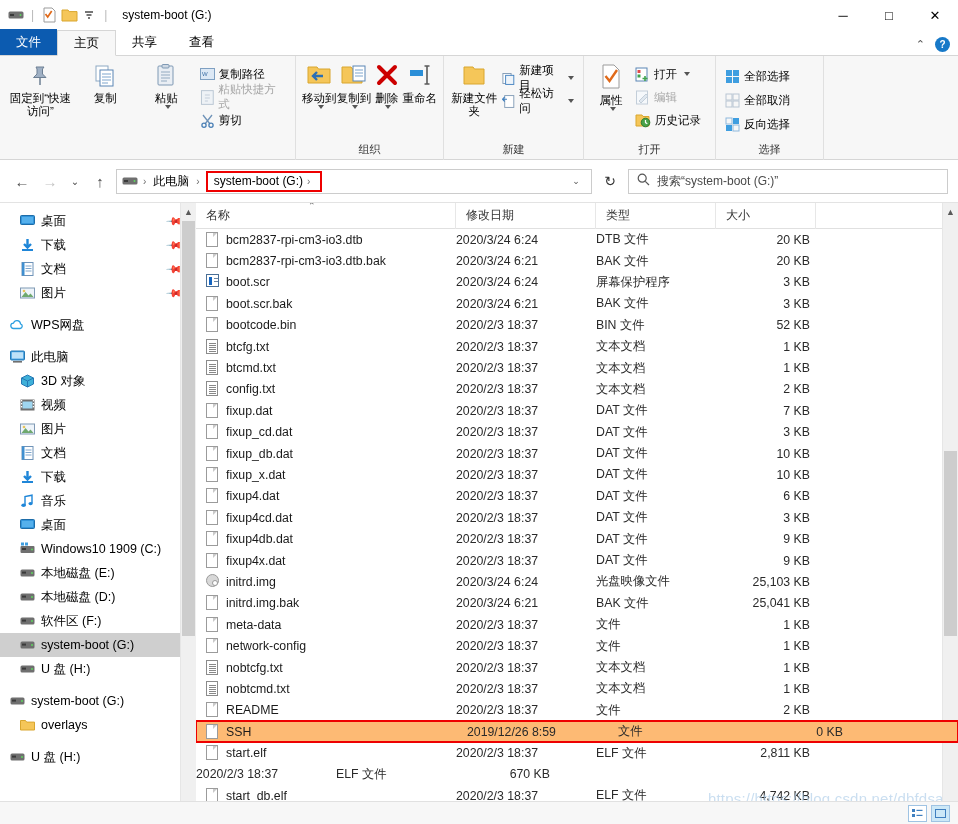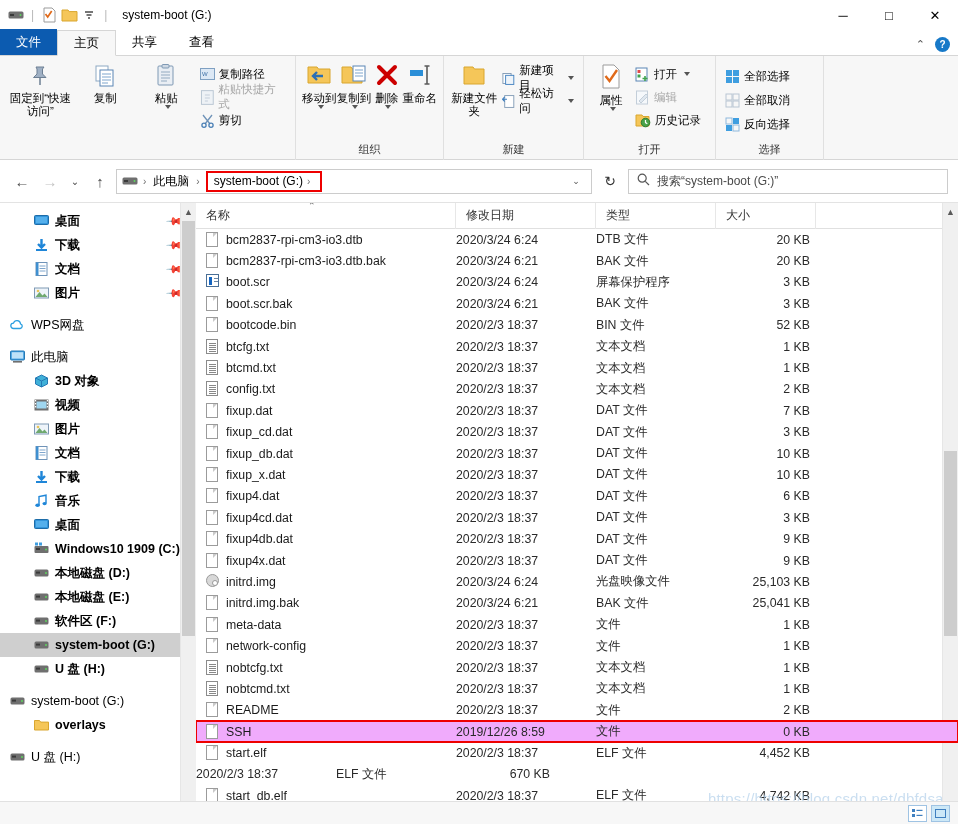--- a/index.html
+++ b/index.html
@@ -78,21 +78,21 @@
   .searchbox .ph { font-size:12px; color:#4a4a4a; }
 
   
   .main { display:flex; height:619px; border-top:1px solid #e3e3e3; }
   .nav { width:196px; position:relative; overflow:hidden; background:#fff; }
   .navlist { padding-top:6px; }
   .navitem { height:24px; display:flex; align-items:center; font-size:12.5px; padding-left:10px;
              gap:6px; position:relative; white-space:nowrap; }
   .navitem.sel { background:#cfcfcf; }
   .navitem .nlbl { color:#000; }
-  .ind1 { padding-left:34px;font-weight:bold; }
+  .ind1 { padding-left:20px; }
   .pin { position:absolute; right:14px; top:6px; color:#8a8a8a; font-size:11px; transform:rotate(45deg); }
   .nav-gap { height:8px; }
 
   .sb { position:absolute; top:0; right:0; width:16px; height:100%; background:#f0f0f0;
         border-left:1px solid #e6e6e6; }
   .sb-arrow { height:17px; display:flex; align-items:center; justify-content:center;
               font-size:9px; color:#5a5a5a; }
   .sb-arrow.bot { position:absolute; bottom:0; left:0; right:0; }
   .sb-thumb { position:absolute; left:1px; right:1px; background:#cdcdcd; }
 
@@ -105,21 +105,21 @@
   .hcell.name { width:260px; }
   .hcell.date { width:140px; }
   .hcell.type { width:120px; }
   .hcell.size { width:100px; }
   .hcell.tail { flex:1; border-right:none; }
   .sortmark { position:absolute; left:112px; top:-2px; font-size:9px; color:#6a6a6a; }
 
   .rows { position:relative; }
   .row { height:21.4px; display:flex; align-items:center; font-size:12.3px; color:#1b1b1b;
          position:relative; }
-  .row.sel { background:#f0abfc; }
+  .row.sel { background:#fdba74;gap:11px; }
   .row.redbox { outline:2px solid #ee0000; outline-offset:-1px; z-index:3; }
   .c-name { width:260px; display:flex; align-items:center; gap:7px; padding-left:10px; }
   .c-date { width:140px; color:#2a2a2a; }
   .c-type { width:120px; color:#2a2a2a; }
   .c-size { width:100px; text-align:right; color:#2a2a2a; padding-right:6px; }
 
   .fi { width:13px; height:16px; position:relative; flex:0 0 13px; }
   .fi-blank { width:12px;height:15px;background:#fff;border:1px solid #9b9b9b; }
   .fi-blank::after { content:""; position:absolute; right:0; top:0; border-width:0 0 4px 4px;
                      border-style:solid; border-color:transparent transparent #fff #c9c9c9; }
@@ -585,31 +585,31 @@
             <span class="nlbl">Windows10 1909 (C:)</span>
           </div>
           <div class="navitem ind1">
             <span style="display:flex;align-items:center;">
               <svg width="15" height="14" viewBox="0 0 15 14">
                 <rect x="0.5" y="3.5" width="14" height="7" rx="1.5" fill="#6f6f6f"></rect>
                 <rect x="2" y="5.6" width="4" height="2" fill="#3a3a3a"></rect>
                 <circle cx="12" cy="7" r="1" fill="#5dd55d"></circle>
               </svg>
             </span>
-            <span class="nlbl">本地磁盘 (D:)</span>
+            <span class="nlbl">本地磁盘 (E:)</span>
           </div>
           <div class="navitem ind1">
             <span style="display:flex;align-items:center;">
               <svg width="15" height="14" viewBox="0 0 15 14">
                 <rect x="0.5" y="3.5" width="14" height="7" rx="1.5" fill="#6f6f6f"></rect>
                 <rect x="2" y="5.6" width="4" height="2" fill="#3a3a3a"></rect>
                 <circle cx="12" cy="7" r="1" fill="#5dd55d"></circle>
               </svg>
             </span>
-            <span class="nlbl">本地磁盘 (E:)</span>
+            <span class="nlbl">本地磁盘 (D:)</span>
           </div>
           <div class="navitem ind1">
             <span style="display:flex;align-items:center;">
               <svg width="15" height="14" viewBox="0 0 15 14">
                 <rect x="0.5" y="3.5" width="14" height="7" rx="1.5" fill="#6f6f6f"></rect>
                 <rect x="2" y="5.6" width="4" height="2" fill="#3a3a3a"></rect>
                 <circle cx="12" cy="7" r="1" fill="#5dd55d"></circle>
               </svg>
             </span>
             <span class="nlbl">软件区 (F:)</span>
@@ -906,21 +906,21 @@
      <span class="c-type">文件</span>
      <span class="c-size">0 KB</span>
           </div>
           <div class="row">
             <span class="c-name">
        <span class="fi"><span class="ic fi-blank"></span></span>
        <span>start.elf</span>
      </span>
      <span class="c-date">2020/2/3 18:37</span>
      <span class="c-type">ELF 文件</span>
-     <span class="c-size">4,452 KB</span>
+     <span class="c-size">2,811 KB</span>
           </div>
           <div class="row">
      <span class="c-date">2020/2/3 18:37</span>
      <span class="c-type">ELF 文件</span>
      <span class="c-size">670 KB</span>
           </div>
           <div class="row">
             <span class="c-name">
        <span class="fi"><span class="ic fi-blank"></span></span>
        <span>start_db.elf</span>

